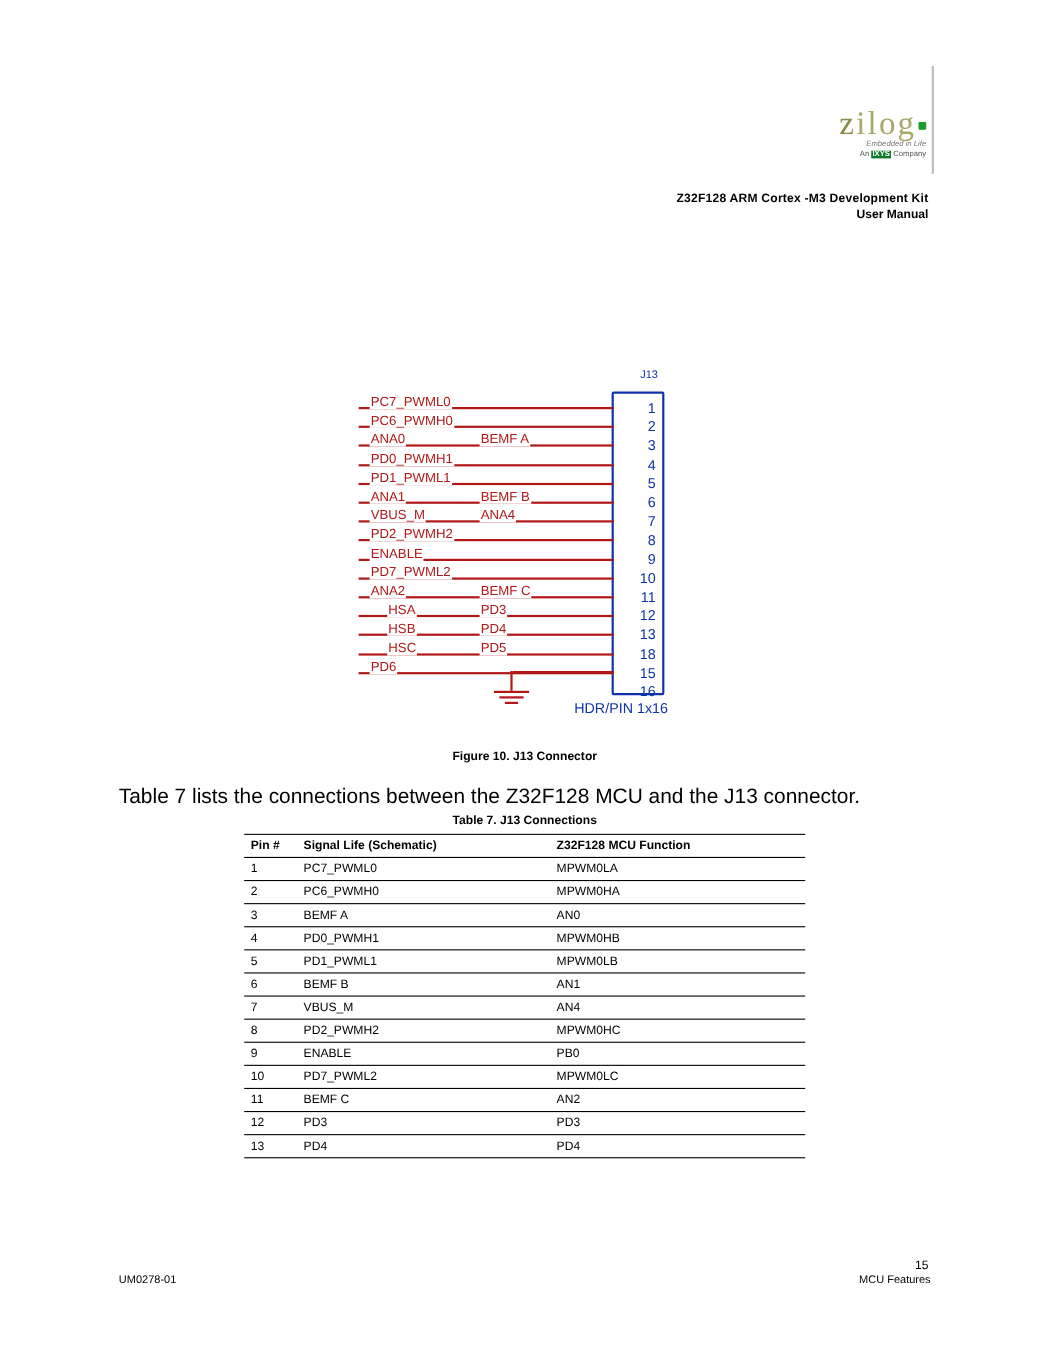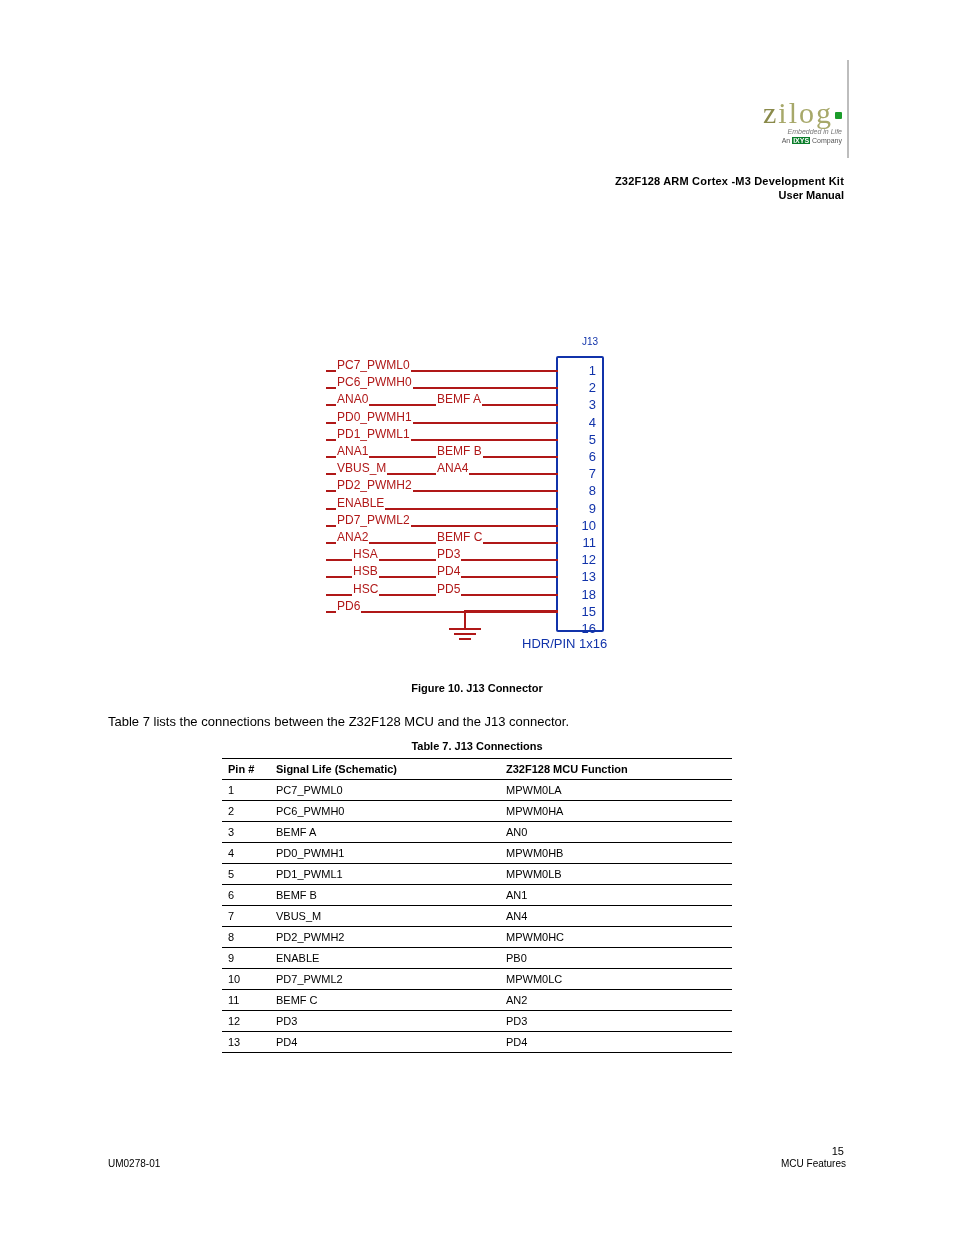--- a/index.html
+++ b/index.html
@@ -34,21 +34,21 @@
   .net { position:absolute; font-size:12px; color:#b01818; font-family: Arial, sans-serif; white-space:nowrap; background:#fff; padding:0 1px; }
   
   .gnd-stub { position:absolute; left:140px; top:274px; width:92px; border-bottom:2px solid #b01818; height:1px;}
   .gnd-vert { position:absolute; left:138px; top:274px; width:2px; height:18px; background:#b01818; }
   .gnd-sym { position:absolute; left:122px; top:292px; width:34px; }
   .gnd-sym div { margin:0 auto; border-bottom:2px solid #b01818; }
   .foot-label { position:absolute; left:196px; top:300px; font-size:13px; color:#1133aa; }
 
   .fig-caption { position:absolute; left:108px; top:682px; width:738px; text-align:center; font-size:11px; font-weight:bold; }
 
-  .table-intro { position:absolute; left:108px; top:714px; font-size:13px; }
+  .table-intro { position:absolute; left:108px; top:714px; font-size:19px; }
 
   
   .tbl { position:absolute; left:222px; top:740px; width:510px; border-collapse:collapse; font-size:11px; }
   .tbl-caption { font-weight:bold; font-size:11px; padding-bottom:6px; }
   .tbl th, .tbl td { padding:4px 6px;margin-left:44px; }
   .tbl thead th { font-weight:bold; text-align:left; border-top:1.5px solid #000; border-bottom:1.5px solid #000; }
   .tbl tbody td { border-bottom:1px solid #000; }
   .tbl .col1 { width:48px; text-align:left; }
   .tbl .col2 { width:230px; }
   .tbl .col3 { width:auto; }

